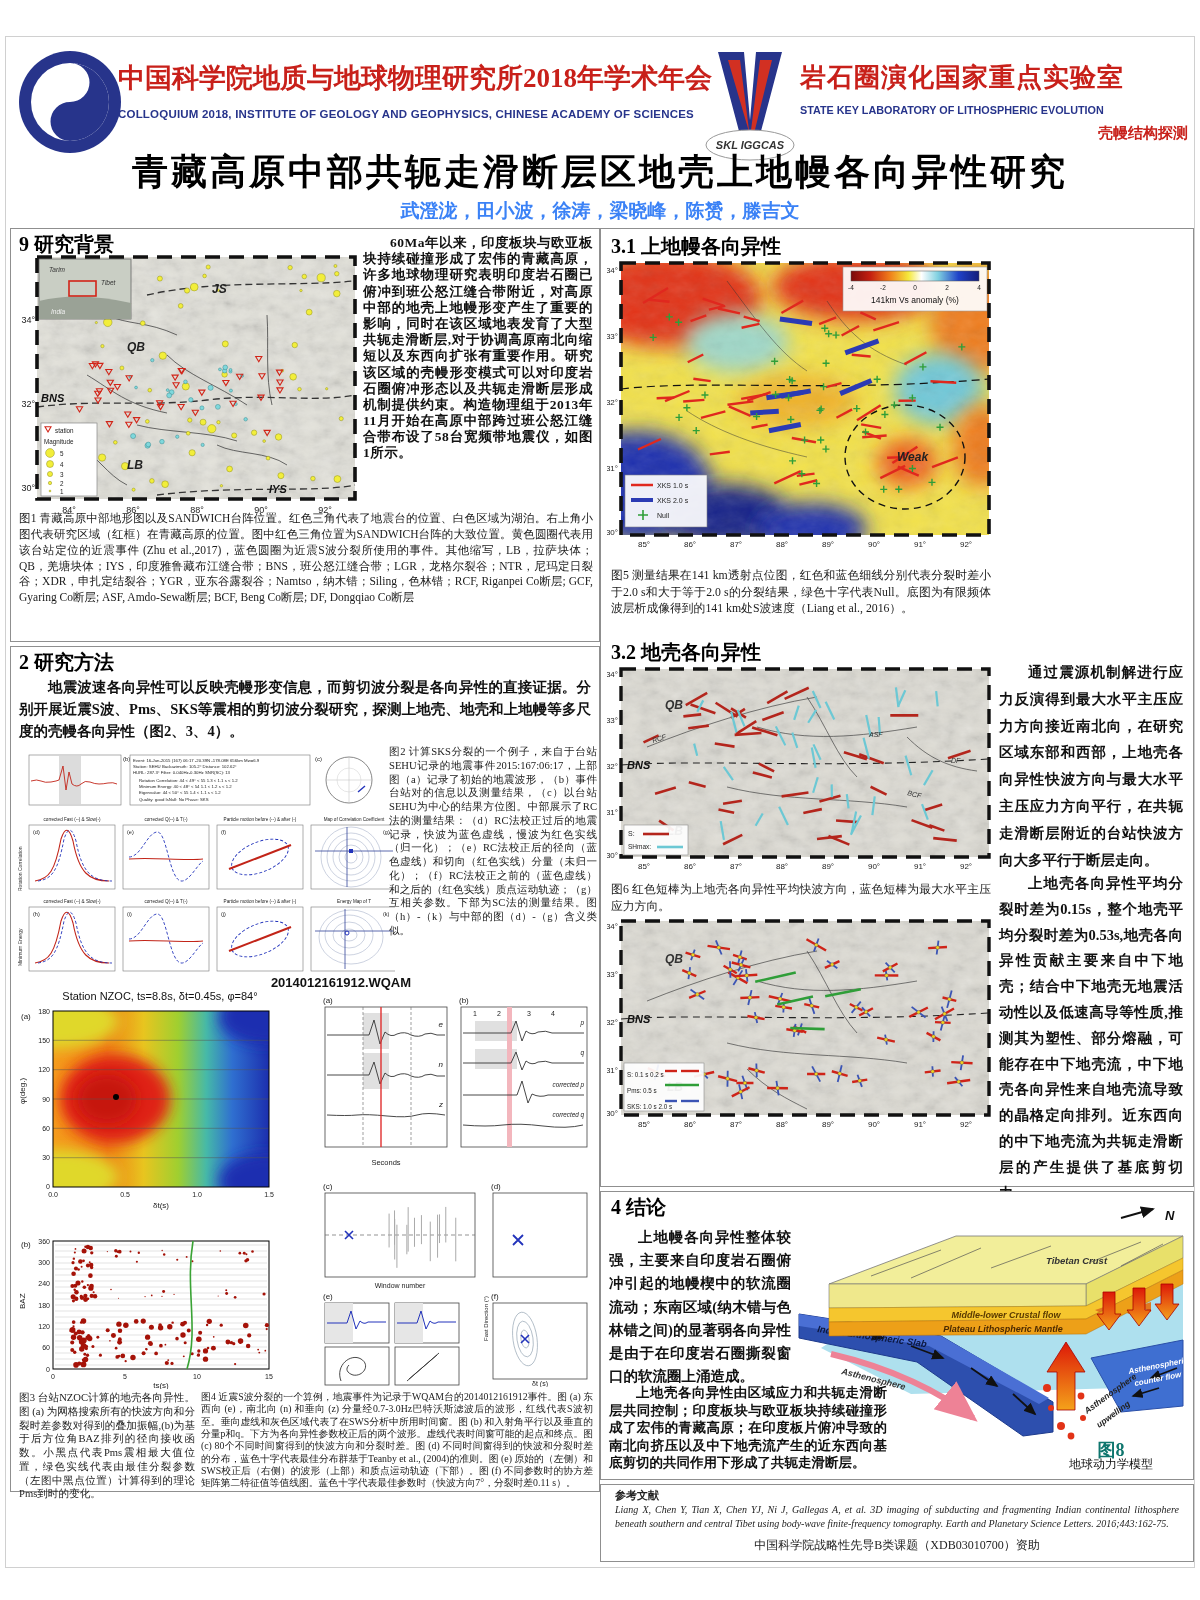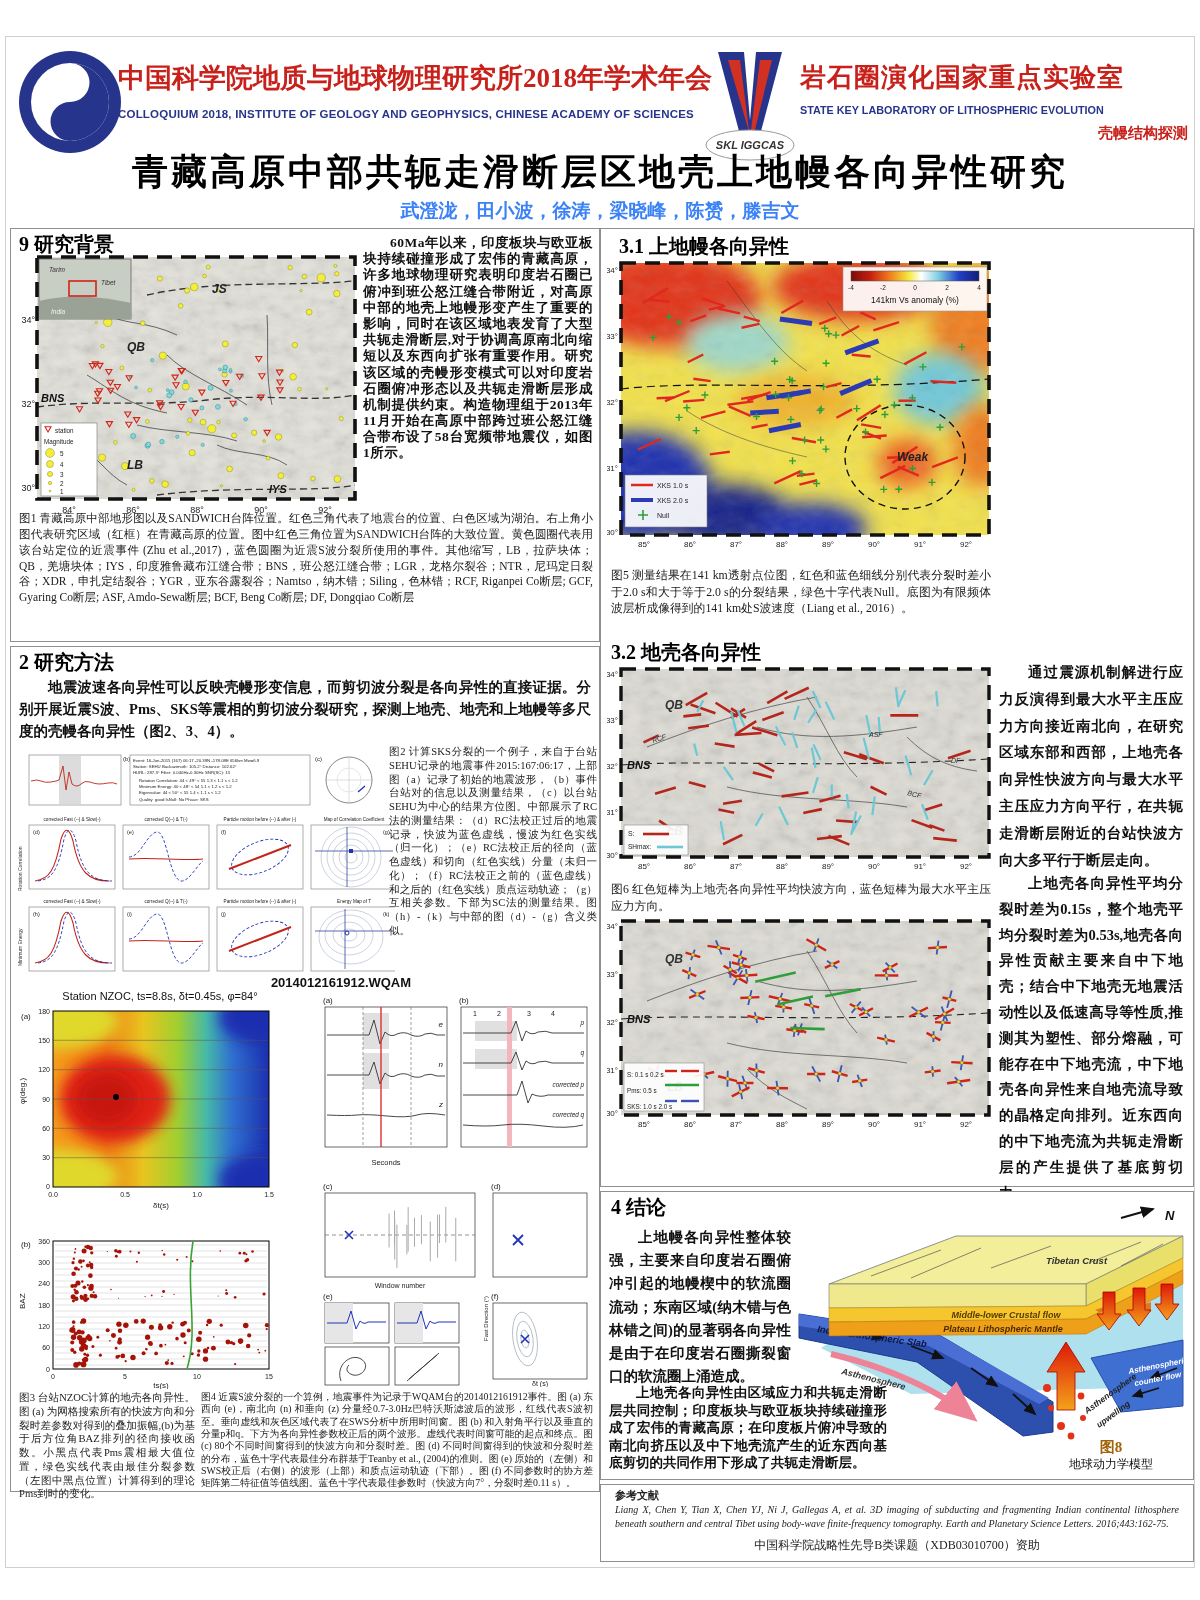--- a/index.html
+++ b/index.html
@@ -738,21 +738,21 @@
    <path d="M210,346 l8,8 M210,354 l8,-8" stroke="#2233bb" stroke-width="1.6"></path>
    <text x="177" y="352" font-size="6" fill="#222" transform="rotate(-90 177 352)">Fast Direction (°)</text>
    <text x="229" y="397" text-anchor="middle" font-size="7" fill="#222">δt (s)</text>
   </svg>
  </div>
  <div class="abs cap" style="left:8px;top:744px;width:176px;font-size:10.6px;line-height:1.3;">图3 台站NZOC计算的地壳各向异性。图 (a) 为网格搜索所有的快波方向和分裂时差参数对得到的叠加振幅,(b)为基于后方位角BAZ排列的径向接收函数。小黑点代表Pms震相最大值位置，绿色实线代表由最佳分裂参数（左图中黑点位置）计算得到的理论Pms到时的变化。</div>
  <div class="abs cap" style="left:190px;top:744px;width:392px;font-size:9.8px;line-height:1.26;">图4 近震S波分裂的一个算例，地震事件为记录于WQAM台的2014012161912事件。图 (a) 东西向 (e)，南北向 (n) 和垂向 (z) 分量经0.7-3.0Hz巴特沃斯滤波后的波形，红线代表S波初至。垂向虚线和灰色区域代表了在SWS分析中所用时间窗。图 (b) 和入射角平行以及垂直的分量p和q。下方为各向异性参数校正后的两个波形。虚线代表时间窗可能的起点和终点。图 (c) 80个不同时间窗得到的快波方向和分裂时差。图 (d) 不同时间窗得到的快波和分裂时差的分布，蓝色十字代表最佳分布群基于Teanby et al., (2004)的准则。图 (e) 原始的（左侧）和SWS校正后（右侧）的波形（上部）和质点运动轨迹（下部）。图 (f) 不同参数时的协方差矩阵第二特征值等值线图。蓝色十字代表最佳参数时（快波方向7°，分裂时差0.11 s）。</div>
 </div>
 
 <div class="box" style="left:600px;top:228px;width:592px;height:957px;">
- <div class="abs h-sec" style="left:18px;top:4px;">3.1 上地幔各向异性</div>
+ <div class="abs h-sec" style="left:10px;top:4px;">3.1 上地幔各向异性</div>
 
  <div class="abs" style="left:6px;top:32px;">
   <svg width="385" height="302" viewBox="0 0 385 302">
    <defs>
     <linearGradient id="cbg" x1="0" y1="0" x2="1" y2="0">
      <stop offset="0%" stop-color="#7a0b0b"></stop>
               <stop offset="15%" stop-color="#c41f10"></stop>
               <stop offset="30%" stop-color="#ef7c1a"></stop>
      <stop offset="45%" stop-color="#f5e93c"></stop>
               <stop offset="55%" stop-color="#ffffff"></stop>
@@ -1309,21 +1309,21 @@
               <circle cx="270" cy="230" r="4"></circle>
      <circle cx="290" cy="200" r="3.4"></circle>
               <circle cx="292" cy="222" r="3"></circle>
               <circle cx="280" cy="240" r="3.4"></circle>
     </g>
    </g>
    <text x="296" y="218" font-size="8.5" font-style="italic" font-weight="bold" fill="#222" transform="rotate(-36 296 218)">Asthenosphere</text>
    <text x="308" y="232" font-size="8.5" font-style="italic" font-weight="bold" fill="#222" transform="rotate(-36 308 232)">upwelling</text>
   </svg>
  </div>
- <div class="abs serif-t" style="left:440px;top:246px;width:140px;text-align:center;font-size:15px;font-weight:bold;color:#a16207;">图8</div>
+ <div class="abs serif-t" style="left:440px;top:246px;width:140px;text-align:center;font-size:18px;font-weight:bold;color:#0f766e;">图8</div>
  <div class="abs serif-t" style="left:420px;top:264px;width:180px;text-align:center;font-size:12px;color:#111;">地球动力学模型</div>
 </div>
 
 <div class="box" style="left:600px;top:1484px;width:592px;height:76px;">
  <div class="abs serif-t" style="left:14px;top:3px;font-size:11px;font-weight:bold;color:#222;">参考文献</div>
  <div class="abs serif-t" style="left:14px;top:18px;width:564px;font-size:10px;font-style:italic;line-height:1.35;color:#222;text-align:justify;">Liang X, Chen Y, Tian X, Chen YJ, Ni J, Gallegas A, et al. 3D imaging of subducting and fragmenting Indian continental lithosphere beneath southern and central Tibet using body-wave finite-frequency tomography. Earth and Planetary Science Letters. 2016;443:162-75.</div>
  <div class="abs serif-t" style="left:0;top:52px;width:592px;text-align:center;font-size:12px;color:#222;">中国科学院战略性先导B类课题（XDB03010700）资助</div>
 </div>
 
 </div>

